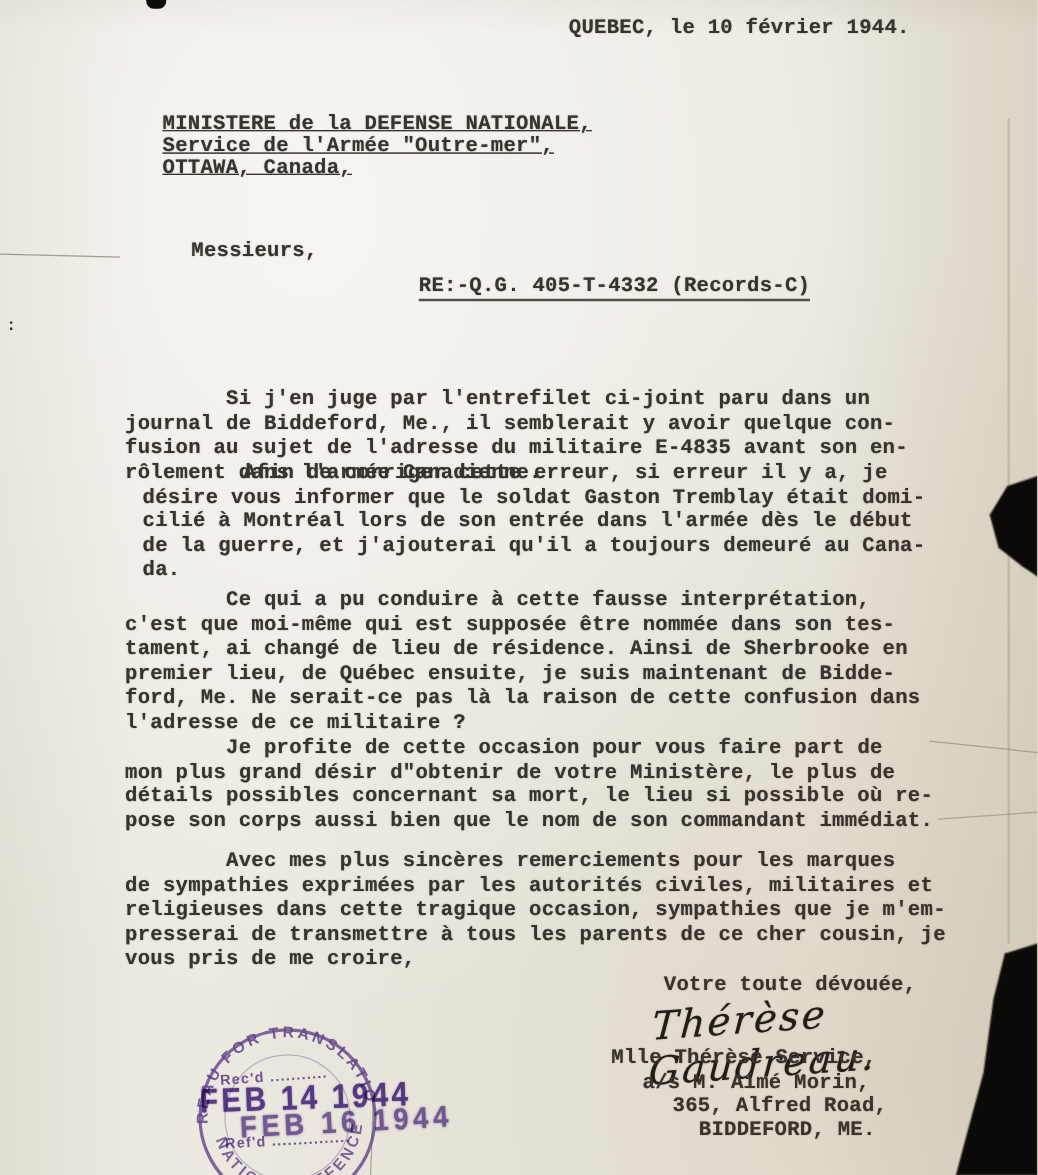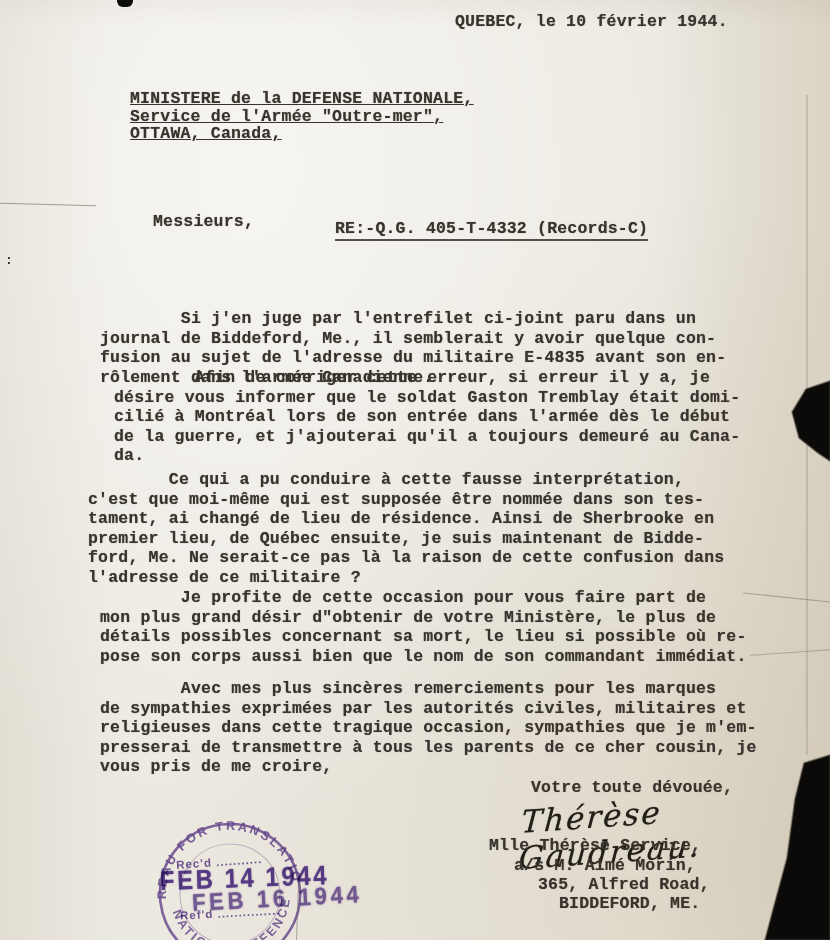--- a/index.html
+++ b/index.html
@@ -73,36 +73,36 @@
 </style>
 </head>
 <body>
 
 <div class="typed" style="left:455px;top:12px;text-align:center;">QUEBEC, le 10 février 1944.</div>
 
 <div class="typed recipient" style="left:130px;top:90px;text-decoration:underline;">MINISTERE de la DEFENSE NATIONALE,
 Service de l'Armée "Outre-mer",
 OTTAWA, Canada,</div>
 
-<div class="typed" style="left:133px;top:212px;padding-left:20px;">Messieurs,</div>
+<div class="typed" style="left:133px;top:191px;padding-left:20px;">Messieurs,</div>
 
 <div class="typed subject" style="left:335px;top:219px;">RE:-Q.G. 405-T-4332 (Records-C)</div>
 
 <div class="typed para" style="left:100px;top:266px;margin-top:43px;">        Si j'en juge par l'entrefilet ci-joint paru dans un
 journal de Biddeford, Me., il semblerait y avoir quelque con-
 fusion au sujet de l'adresse du militaire E-4835 avant son en-
 rôlement dans l'armée Canadienne.</div>
 
 <div class="typed para" style="left:114px;top:368px;">        Afin de corriger cette erreur, si erreur il y a, je
 désire vous informer que le soldat Gaston Tremblay était domi-
 cilié à Montréal lors de son entrée dans l'armée dès le début
 de la guerre, et j'ajouterai qu'il a toujours demeuré au Cana-
 da.</div>
 
-<div class="typed para" style="left:88px;top:470px;">        Ce qui a pu conduire à cette fausse interprétation,
+<div class="typed para" style="left:100px;top:470px;">        Ce qui a pu conduire à cette fausse interprétation,
 c'est que moi-même qui est supposée être nommée dans son tes-
 tament, ai changé de lieu de résidence. Ainsi de Sherbrooke en
 premier lieu, de Québec ensuite, je suis maintenant de Bidde-
 ford, Me. Ne serait-ce pas là la raison de cette confusion dans
 l'adresse de ce militaire ?</div>
 
 <div class="typed para" style="left:100px;top:588px;">        Je profite de cette occasion pour vous faire part de
 mon plus grand désir d"obtenir de votre Ministère, le plus de
 détails possibles concernant sa mort, le lieu si possible où re-
 pose son corps aussi bien que le nom de son commandant immédiat.</div>

